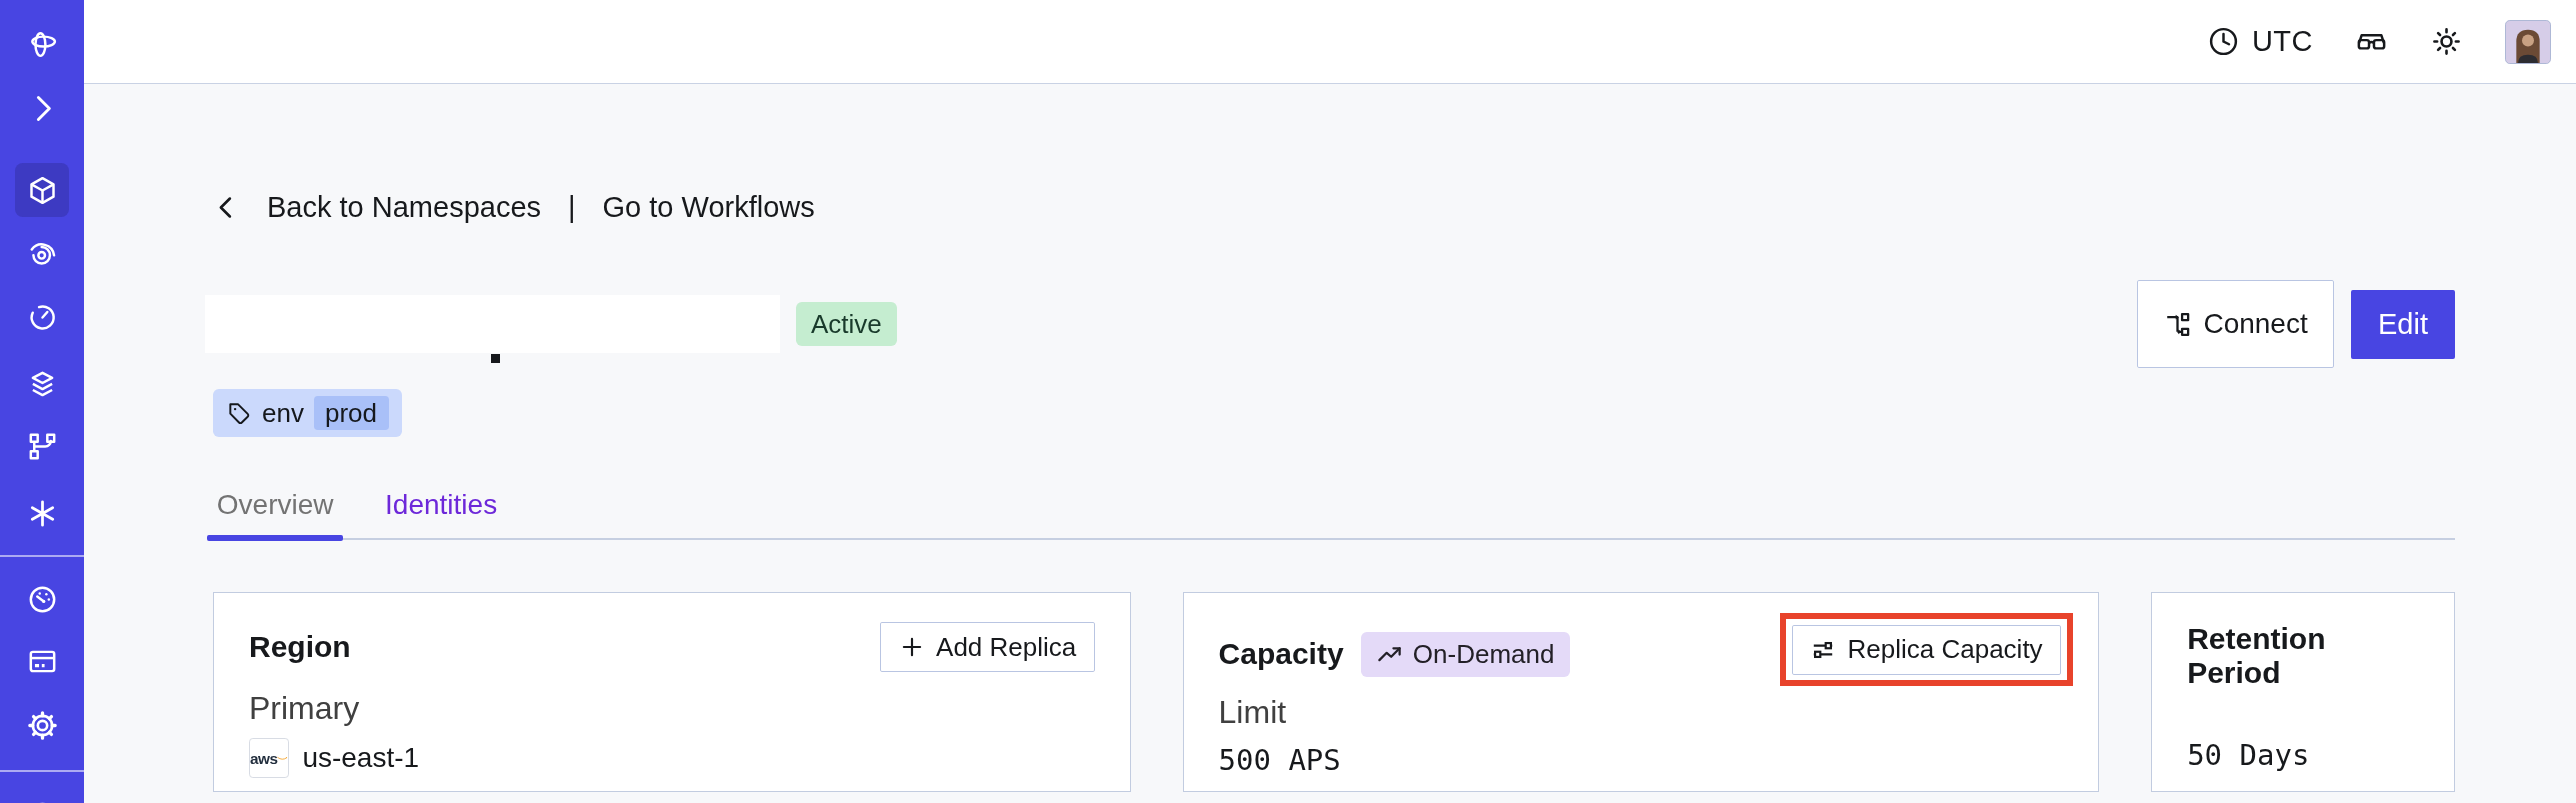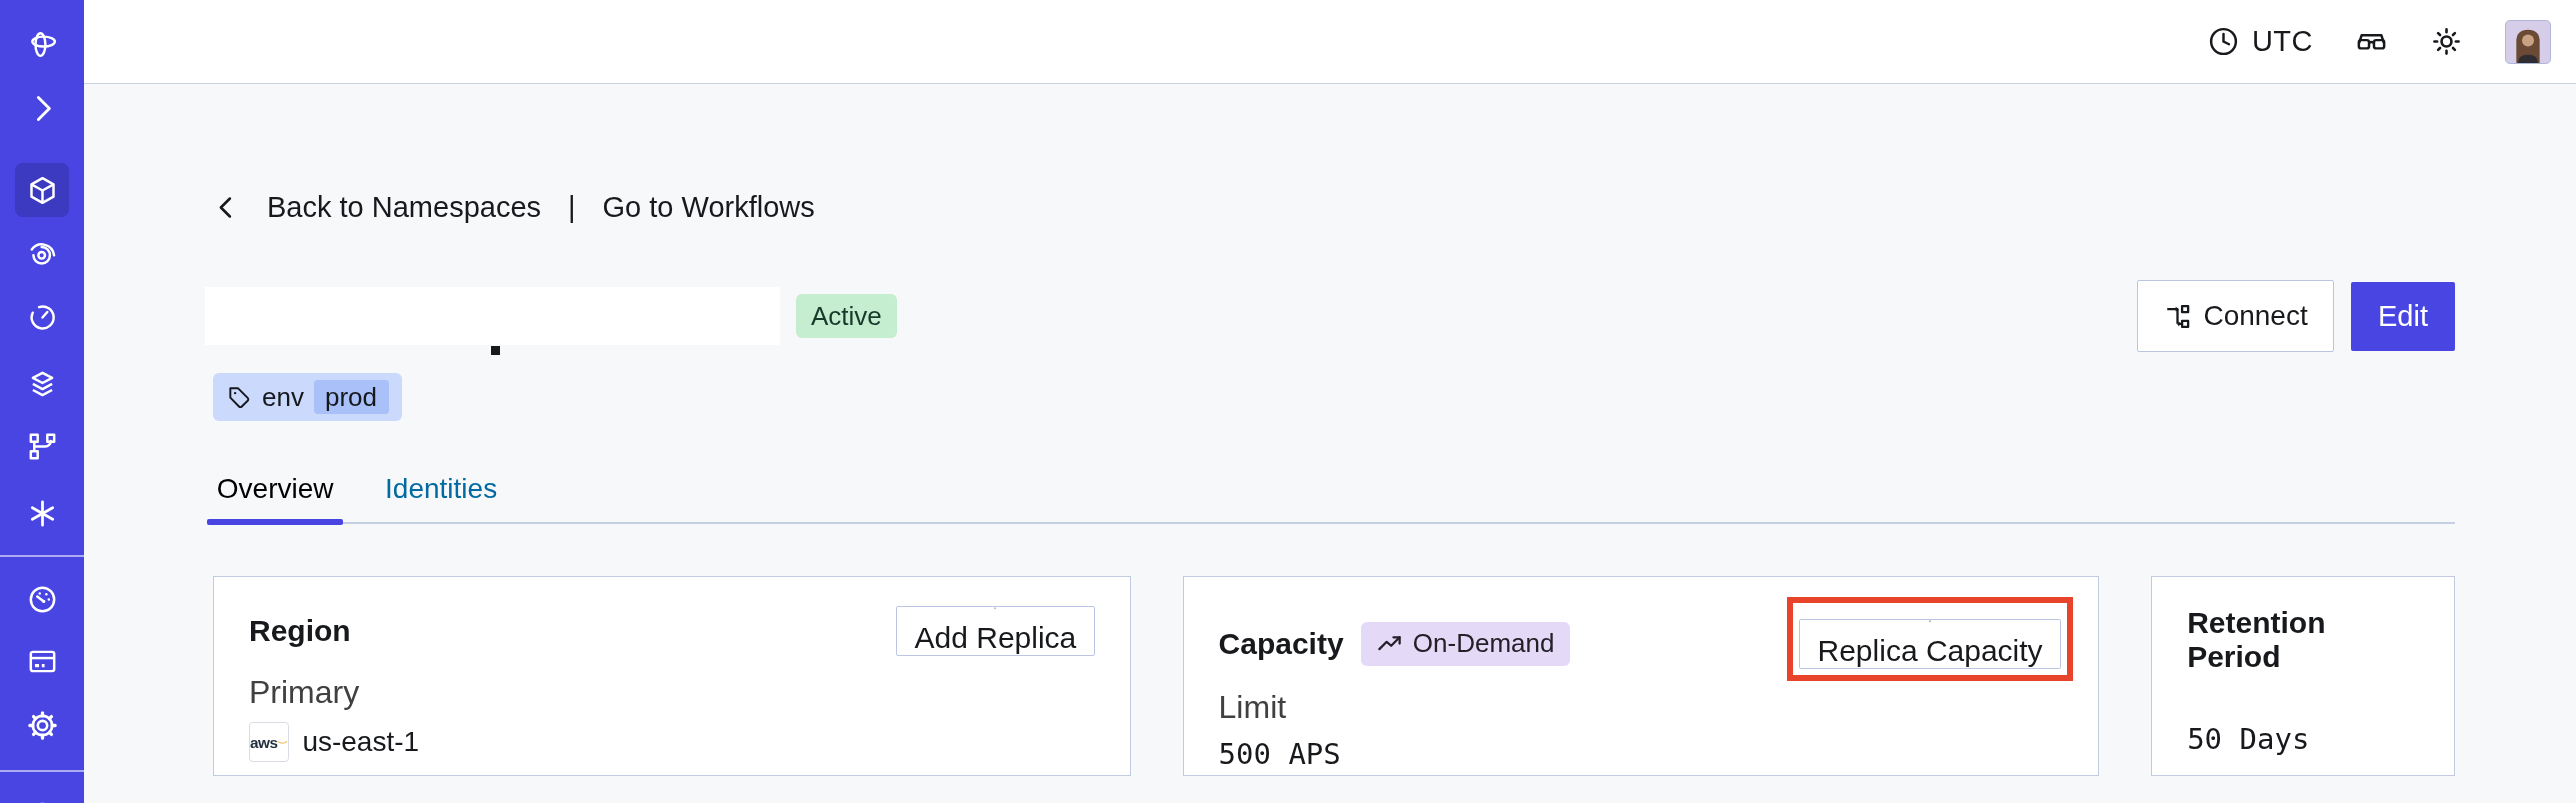--- a/index.html
+++ b/index.html
@@ -76,61 +76,61 @@
     font-size: 26px; padding: 6.7px 15.3px; border-radius: 5.8px;
   }
   .header-actions { margin-left: auto; display: flex; align-items: center; gap: 17.3px; }
   .btn {
     display: inline-flex; align-items: center; gap: 11.5px;
     background: #FFFFFF; border: 1.9px solid #B9C5E2; border-radius: 1.9px;
     font-size: 28px; color: #17191C; cursor: pointer;
     font-family: "Liberation Sans", sans-serif;
   }
   .btn svg { width: 29px; height: 29px; }
-  .btn-connect { height: 72px; padding: 0 25px; }
+  .btn-connect { height: 88px; padding: 0 25px; }
   .btn-edit {
     height: 69px; padding: 0 27px; background: #4845E2; border: none;
     color: #FFFFFF; font-size: 29px; border-radius: 1.9px; cursor: pointer;
     font-family: "Liberation Sans", sans-serif;
   }
 
   .tag-row { margin-top: 21px; }
   .tag-chip {
     display: inline-flex; align-items: center; gap: 9.6px;
     background: #CBD9FC; border-radius: 5.8px; padding: 6.7px 13.4px;
     font-size: 26px; color: #15181D; cursor: pointer;
   }
   .tag-chip svg { width: 26px; height: 26px; }
   .tag-value { background: #A9C0F8; border-radius: 3.8px; padding: 1.9px 11.5px; }
 
   .tabs-row {
     margin-top: 52px; display: flex; gap: 44px;
     border-bottom: 2.9px solid #C6CFE1;
   }
   .tab {
-    font-size: 28px; padding: 0 3.8px 17.3px; color: #0369a1; cursor: pointer;
+    font-size: 28px; padding: 0 3.8px 17.3px; color: #6d28d9; cursor: pointer;
     position: relative; font-weight: 400;
   }
-  .tab.active { color: #000000; text-align: right; }
+  .tab.active { color: #737373; text-align: right; }
   .tab.active::after {
     content: ""; position: absolute; left: -5.8px; right: -5.8px; bottom: -2.9px;
     height: 6.7px; background: #4845E2; border-radius: 1.9px;
   }
 
   .cards-row { margin-top: 52px; display: flex; gap: 52px; }
   .card {
     background: #FFFFFF; border: 1.9px solid #C2CCE0; height: 200px;
     padding: 29px 35px; overflow: hidden;
   }
   .card-region { width: 918px; }
   .card-capacity { width: 917px; }
   .card-retention { width: 304px; }
   .card-head { display: flex; align-items: center; }
   .card-title { font-size: 30px; font-weight: 600; color: #17191C; }
-  .btn-card { height: 50px; padding: 0 17.3px; font-size: 30px; margin-left: auto; flex-direction: column; }
+  .btn-card { height: 50px; padding: 0 17.3px; font-size: 26px; margin-left: auto; }
   .btn-card svg { width: 26px; height: 26px; }
   .field-label { font-size: 32px; color: #404040; margin-top: 17.3px; }
   .value-row { display: flex; align-items: center; gap: 13.4px; margin-top: 11.5px; }
   .value-text { font-size: 28px; color: #17191C; }
   .mono-value { font-size: 29px; color: #17191C; }
   .cap-badge {
     margin-left: 17.3px; display: inline-flex; align-items: center; gap: 9.6px;
     background: #E4DAF8; border-radius: 5.8px; padding: 6.7px 15.3px;
     font-size: 26px; color: #232027;
   }

